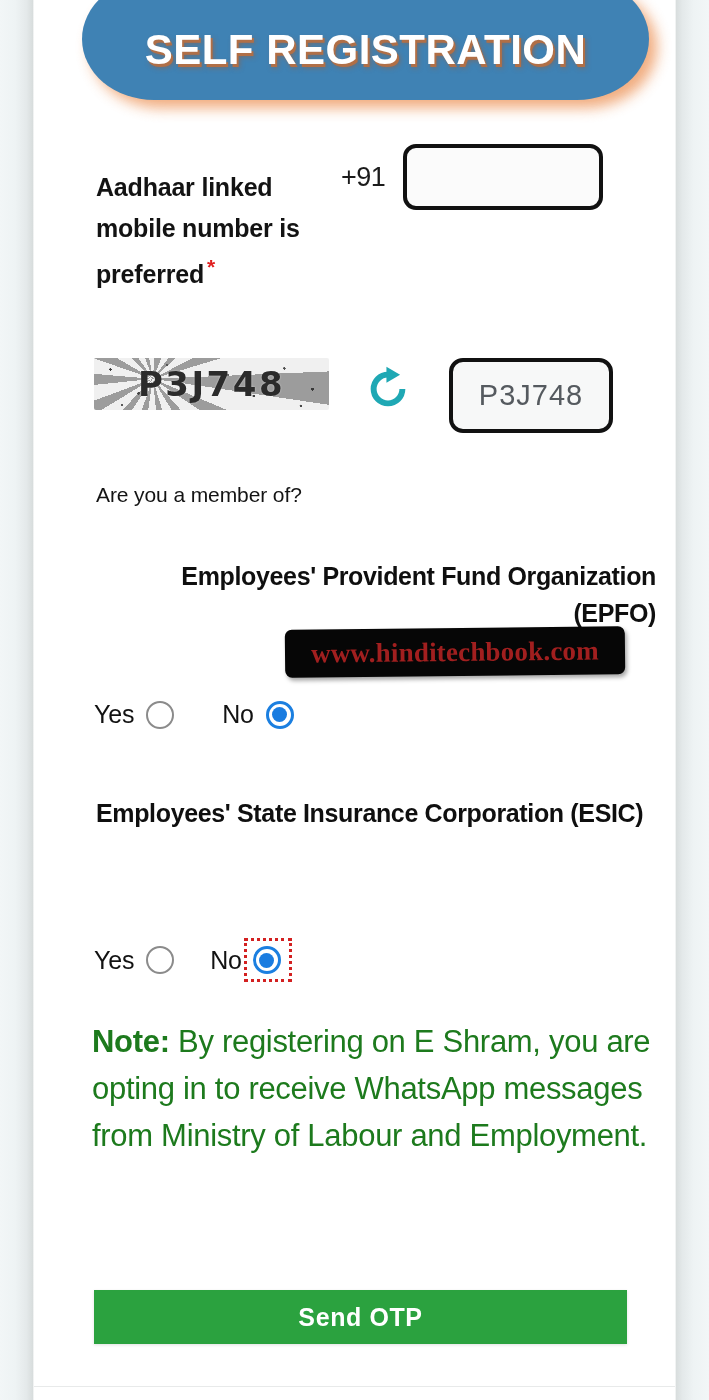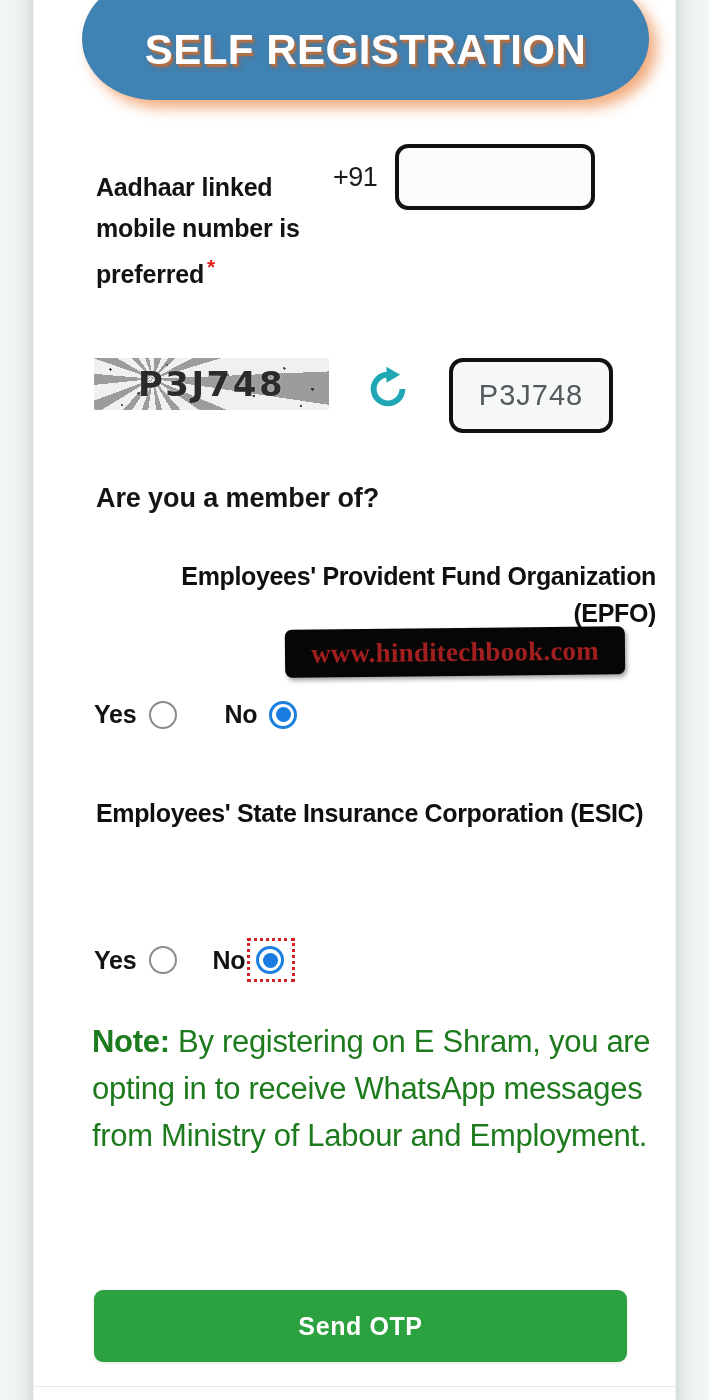--- a/index.html
+++ b/index.html
@@ -104,21 +104,21 @@
     top: 136px;
     width: 540px;
     display: flex;
     align-items: flex-start;
   }
   .mobile-label { width: 225px; }
   .cc {
     font-size: 27px;
     color: #1b1b1b;
     margin-top: 26px;
-    margin-left: 12px;
+    margin-left: 20px;
     font-weight: 400;
     letter-spacing: -.5px;
   }
   .mobile-input {
     margin-top: 8px;
     margin-left: 18px;
     width: 200px;
     height: 66px;
     border: 4px solid #111111;
     border-radius: 13px;
@@ -201,22 +201,22 @@
     text-align: center;
     letter-spacing: 1px;
     font-family: "Liberation Sans", sans-serif;
   }
 
   
   .member-q {
     position: absolute;
     left: 62px;
     top: 483px;
-    font-size: 27px;
-    font-weight: 700;
+    font-size: 21px;
+    font-weight: 400;
     color: #141414;
     letter-spacing: -.1px;
   }
 
   .scheme-title {
     position: absolute;
     left: 62px;
     font-size: 25px;
     font-weight: 700;
     color: #0f0f0f;
@@ -257,21 +257,21 @@
     left: 60px;
     display: flex;
     align-items: center;
   }
   #epfo-radios { top: 700px; }
   #esic-radios { top: 938px; }
 
   .radio-opt { display: flex; align-items: center; }
   .radio-opt .rlabel {
     font-size: 25px;
-    font-weight: 700;
+    font-weight: 400;
     color: #121212;
     letter-spacing: -.2px;
   }
   .radio-circle {
     width: 28px;
     height: 28px;
     border-radius: 50%;
     margin-left: 12px;
     flex: 0 0 auto;
   }
@@ -317,24 +317,24 @@
     letter-spacing: -.3px;
   }
   .note b { font-weight: 700; }
 
   
   .send-otp {
     position: absolute;
     left: 60px;
     top: 1290px;
     width: 533px;
-    height: 72px;
+    height: 54px;
     background: #2ba23f;
     border: none;
-    border-radius: 9px;
+    border-radius: 0;
     color: #ffffff;
     font-size: 25px;
     font-weight: 700;
     letter-spacing: .6px;
     cursor: pointer;
     font-family: "Liberation Sans", sans-serif;
     box-shadow: 0 1px 3px rgba(0,0,0,.12);
   }
 
   .bottom-rule {

